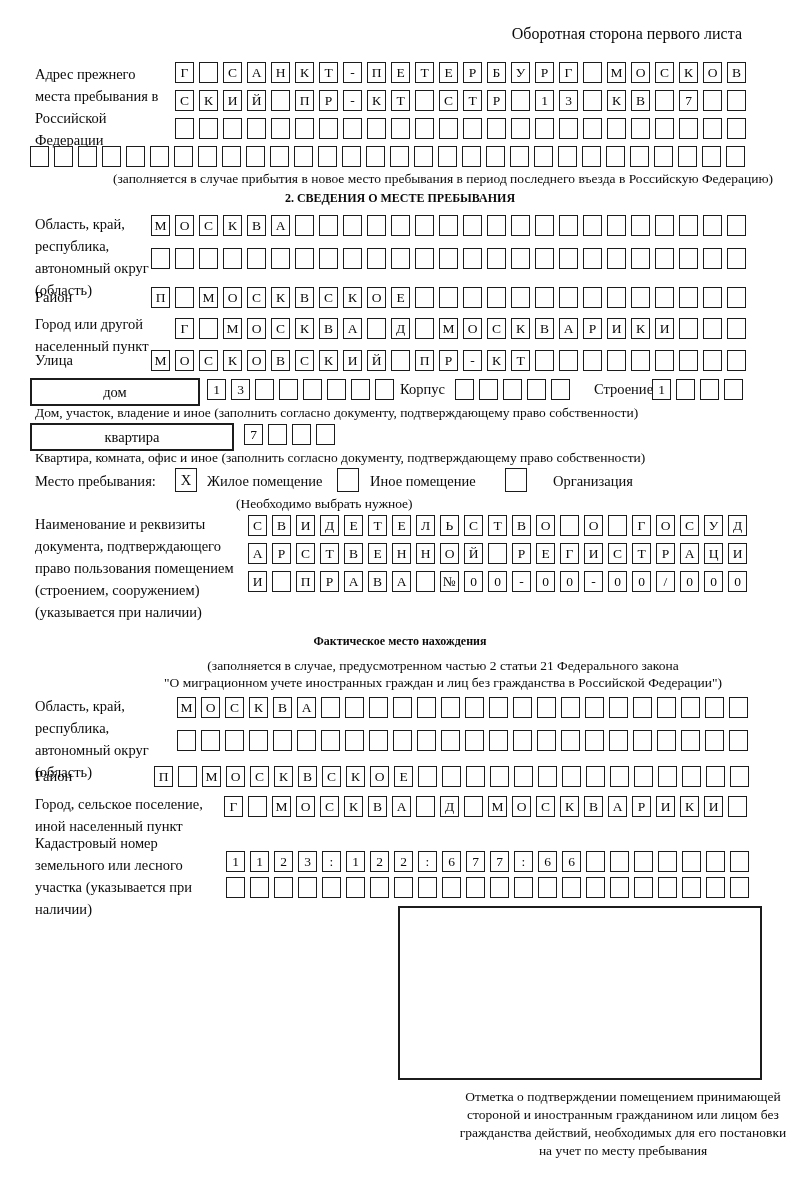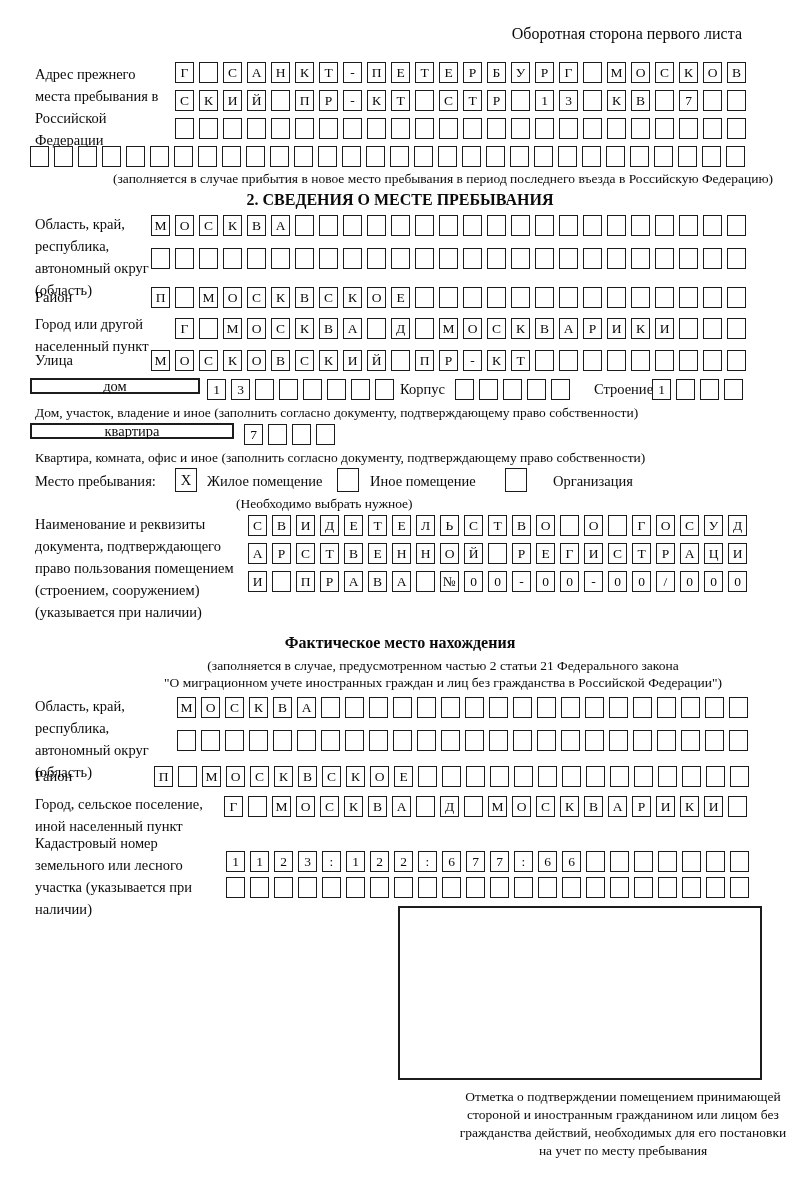--- a/index.html
+++ b/index.html
@@ -4,31 +4,31 @@
 <style>
   html,body{margin:0;padding:0;background:#ffffff;}
   .page{
     position:relative;width:800px;height:1180px;background:#fff;
     font-family:"Liberation Serif","DejaVu Serif",serif;color:#0a0a0a;
     overflow:hidden;
   }
   .abs{position:absolute;}
   .lbl{font-size:14.5px;line-height:22px;}
   .cap{font-size:13.5px;}
-  .title{font-size:16px;font-weight:bold;text-align:center;width:100%;}
+  .title{font-size:12px;font-weight:bold;text-align:center;width:100%;}
   .center{text-align:center;padding-left:43px;}
   .right{text-align:right;}
   .cells{display:flex;gap:5px;}
   .cell{
     flex:0 0 auto;box-sizing:border-box;width:19px;height:21px;
     border:1.7px solid #1c1c1c;display:flex;align-items:center;justify-content:center;
     font-size:13.5px;background:#fff;
   }
   .bigbox{
-    box-sizing:border-box;border:2px solid #1c1c1c;height:16px;
+    box-sizing:border-box;border:2px solid #1c1c1c;height:28px;
     display:flex;align-items:center;justify-content:center;font-size:14.5px;background:#fff;
   }
   .cb .cell{width:22px;height:24px;font-size:14.5px;}
   .stamp{box-sizing:border-box;border:2px solid #1c1c1c;background:#fff;}
 </style>
 </head>
 <body>
 
 <div class="page">
 

